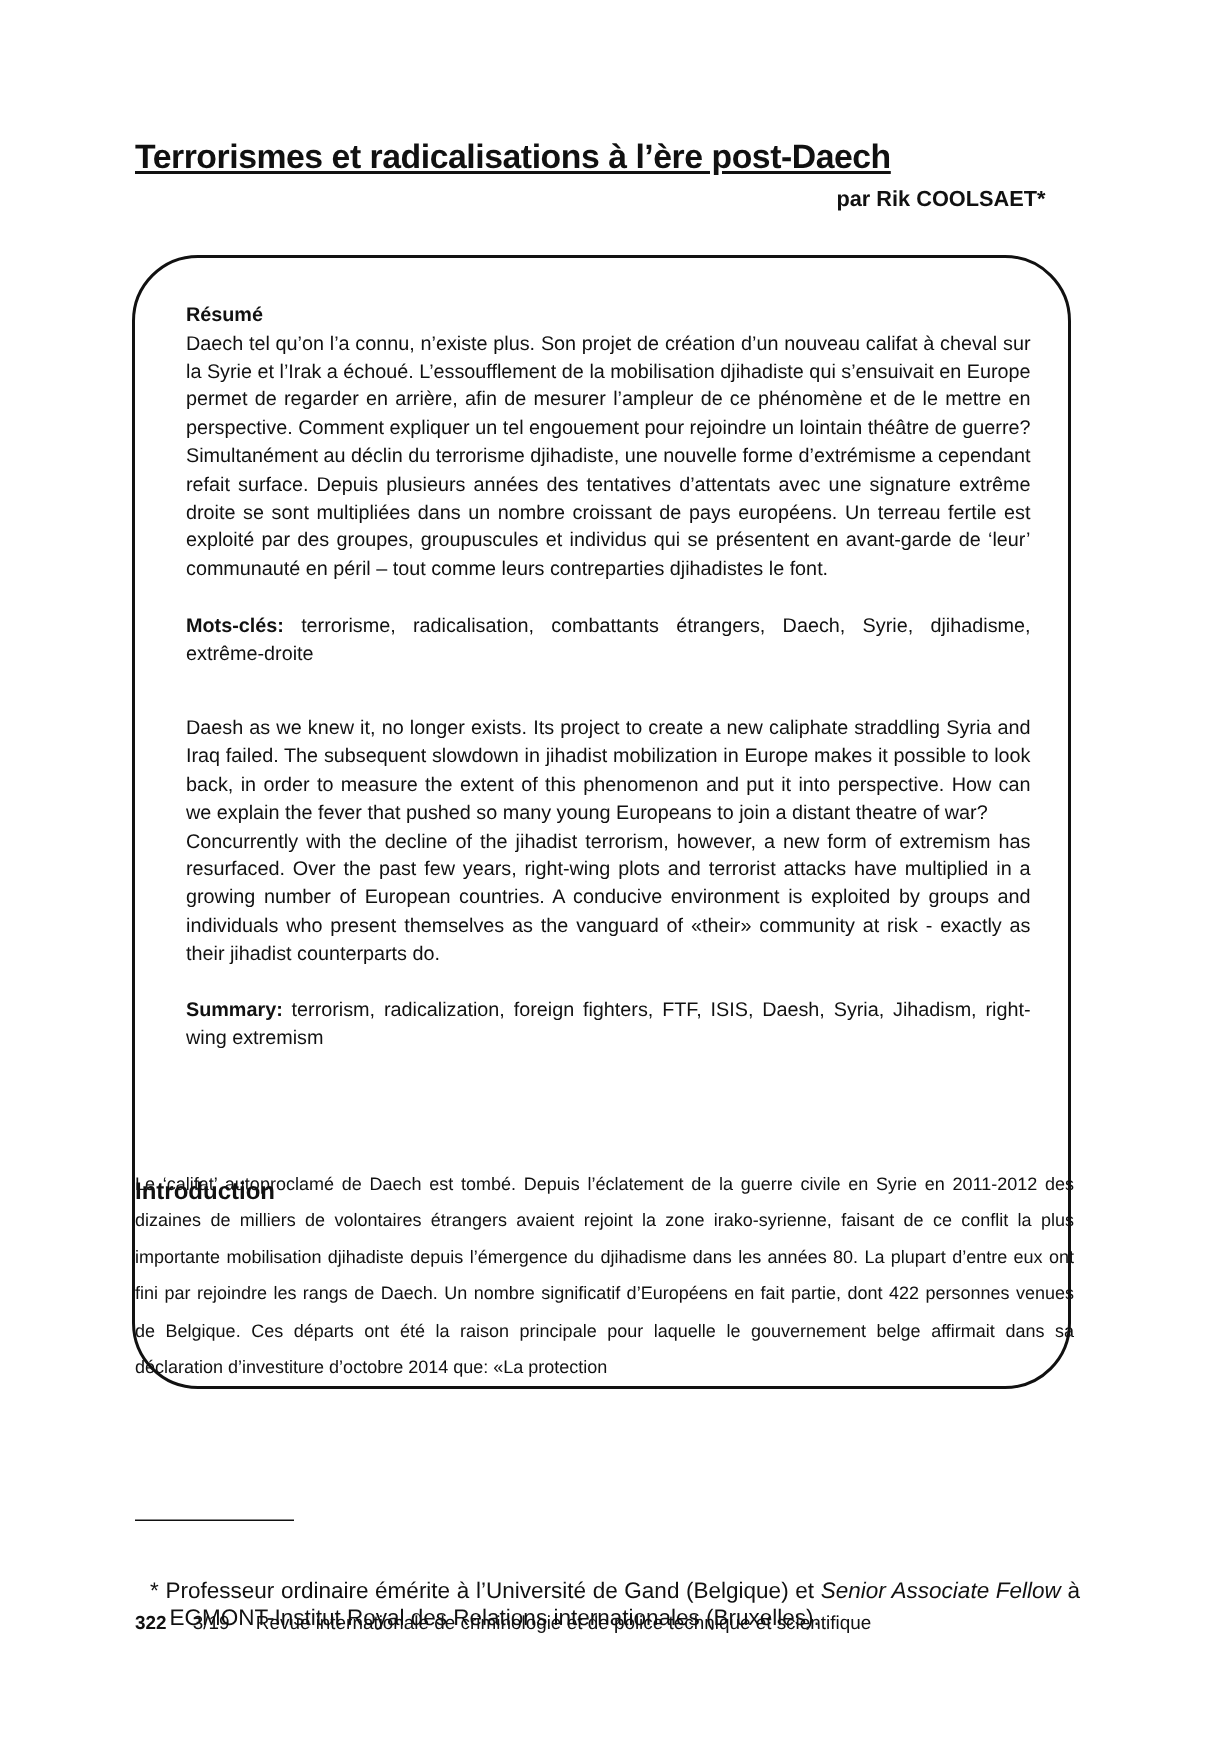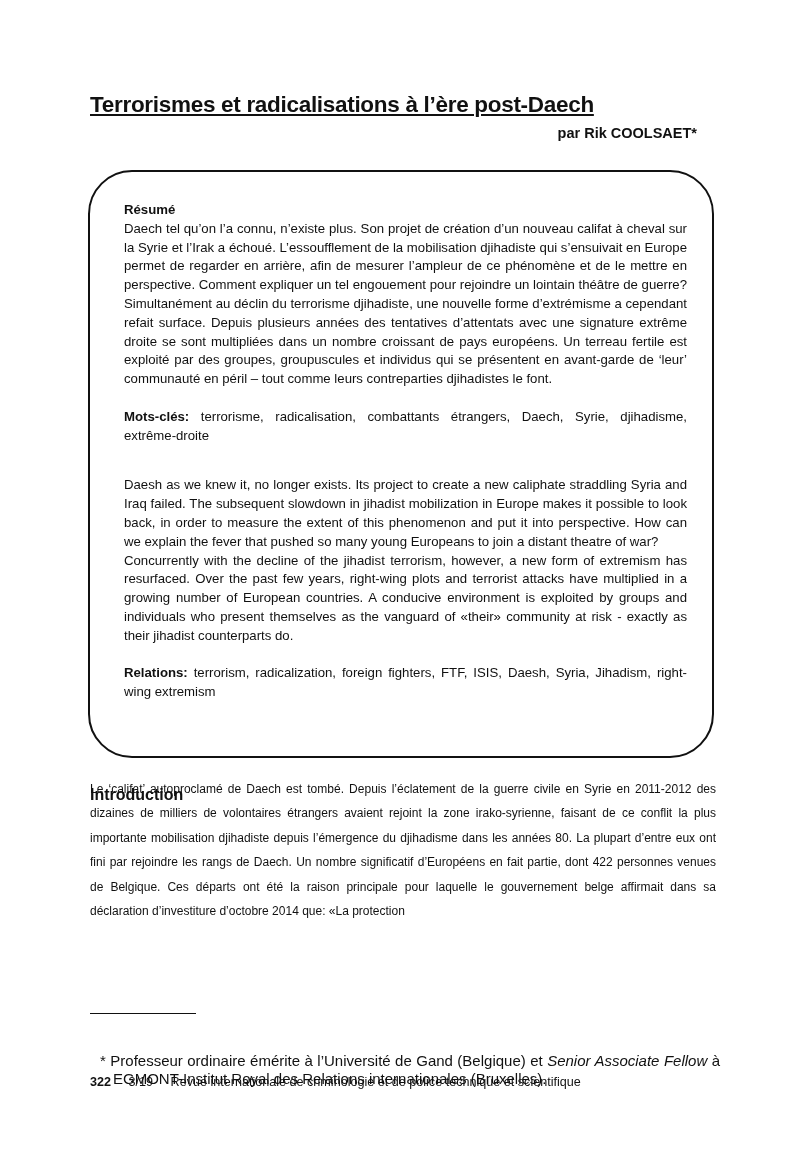--- a/index.html
+++ b/index.html
@@ -1,19 +1,19 @@
 <!DOCTYPE html>
 <html><head>
 <meta charset="utf-8">
 <style>
   html, body { margin: 0; padding: 0; background: #ffffff; }
   body { width: 806px; height: 1159px; position: relative; overflow: hidden; color: #111; font-family: "Liberation Sans", sans-serif; }
   .title { position: absolute; left: 90px; top: 92px; font-size: 22.5px; font-weight: bold; letter-spacing: -0.3px; margin: 0; text-decoration: underline; }
   .author { position: absolute; right: 109px; top: 125px; font-size: 14.5px; font-weight: bold; margin: 0; }
-  .abstract-box { position: absolute; left: 88px; top: 170px; width: 626px; height: 588px; border: 2.2px solid #111; border-radius: 44px; box-sizing: border-box; }
+  .abstract-box { position: absolute; left: 88px; top: 170px; width: 626px; height: 756px; border: 2.2px solid #111; border-radius: 44px; box-sizing: border-box; }
   .abs-inner { position: absolute; left: 34px; top: 29px; width: 563px; font-size: 13.2px; line-height: 18.8px; }
   .abs-inner p { margin: 0; text-align: justify; }
   .abs-head { font-weight: bold; }
   .kw-label { font-weight: bold; }
   .gap { height: 18.8px; }
   .gap2 { height: 31px; }
   .intro-head { position: absolute; left: 90px; top: 786px; font-size: 16px; font-weight: bold; margin: 0; text-align: center; }
   .intro-body { position: absolute; left: 90px; top: 777px; width: 626px; font-size: 12px; line-height: 24.4px; text-align: justify; margin: 0; }
   .fn-rule { position: absolute; left: 90px; top: 1013px; width: 106px; height: 0; border-top: 1.3px solid #111; }
   .footnote { position: absolute; left: 96px; top: 1048px; width: 620px; font-size: 15px; line-height: 18px; margin: 4px; text-align: justify; }
@@ -33,21 +33,21 @@
   <div class="abs-inner">
     <p class="abs-head">Résumé</p>
     <p>Daech tel qu’on l’a connu, n’existe plus. Son projet de création d’un nouveau califat à cheval sur la Syrie et l’Irak a échoué. L’essoufflement de la mobilisation djihadiste qui s’ensuivait en Europe permet de regarder en arrière, afin de mesurer l’ampleur de ce phénomène et de le mettre en perspective. Comment expliquer un tel engouement pour rejoindre un lointain théâtre de guerre?</p>
     <p>Simultanément au déclin du terrorisme djihadiste, une nouvelle forme d’extrémisme a cependant refait surface. Depuis plusieurs années des tentatives d’attentats avec une signature extrême droite se sont multipliées dans un nombre croissant de pays européens. Un terreau fertile est exploité par des groupes, groupuscules et individus qui se présentent en avant-garde de ‘leur’ communauté en péril – tout comme leurs contreparties djihadistes le font.</p>
     <div class="gap"></div>
     <p><span class="kw-label">Mots-clés:</span><span> terrorisme, radicalisation, combattants étrangers, Daech, Syrie, djihadisme, extrême-droite</span></p>
     <div class="gap2"></div>
     <p>Daesh as we knew it, no longer exists. Its project to create a new caliphate straddling Syria and Iraq failed. The subsequent slowdown in jihadist mobilization in Europe makes it possible to look back, in order to measure the extent of this phenomenon and put it into perspective. How can we explain the fever that pushed so many young Europeans to join a distant theatre of war?</p>
     <p>Concurrently with the decline of the jihadist terrorism, however, a new form of extremism has resurfaced. Over the past few years, right-wing plots and terrorist attacks have multiplied in a growing number of European countries. A conducive environment is exploited by groups and individuals who present themselves as the vanguard of «their» community at risk - exactly as their jihadist counterparts do.</p>
     <div class="gap"></div>
-    <p><span class="kw-label">Relations:</span><span> terrorism, radicalization, foreign fighters, FTF, ISIS, Daesh, Syria, Jihadism, right-wing extremism</span></p>
+    <p><span class="kw-label">Summary:</span><span> terrorism, radicalization, foreign fighters, FTF, ISIS, Daesh, Syria, Jihadism, right-wing extremism</span></p>
   </div>
 </div>
 
 <h2 class="intro-head">Introduction</h2>
 <p class="intro-body">Le ‘califat’ autoproclamé de Daech est tombé. Depuis l’éclatement de la guerre civile en Syrie en 2011-2012 des dizaines de milliers de volontaires étrangers avaient rejoint la zone irako-syrienne, faisant de ce conflit la plus importante mobilisation djihadiste depuis l’émergence du djihadisme dans les années 80. La plupart d’entre eux ont fini par rejoindre les rangs de Daech. Un nombre significatif d’Européens en fait partie, dont 422 personnes venues de Belgique. Ces départs ont été la raison principale pour laquelle le gouvernement belge affirmait dans sa déclaration d’investiture d’octobre 2014 que: «La protection</p>
 
 <div class="fn-rule"></div>
 <p class="footnote">
     <span class="fn-text"><span>*</span><span> Professeur ordinaire émérite à l’Université de Gand (Belgique) et </span><em>Senior Associate Fellow</em><span> à EGMONT-Institut Royal des Relations internationales (Bruxelles).</span></span>
   </p>

